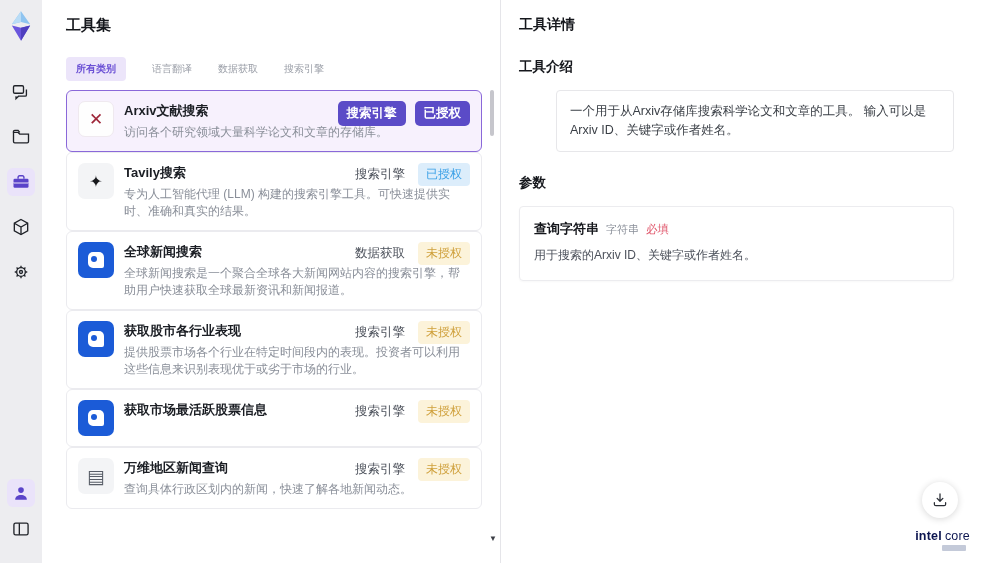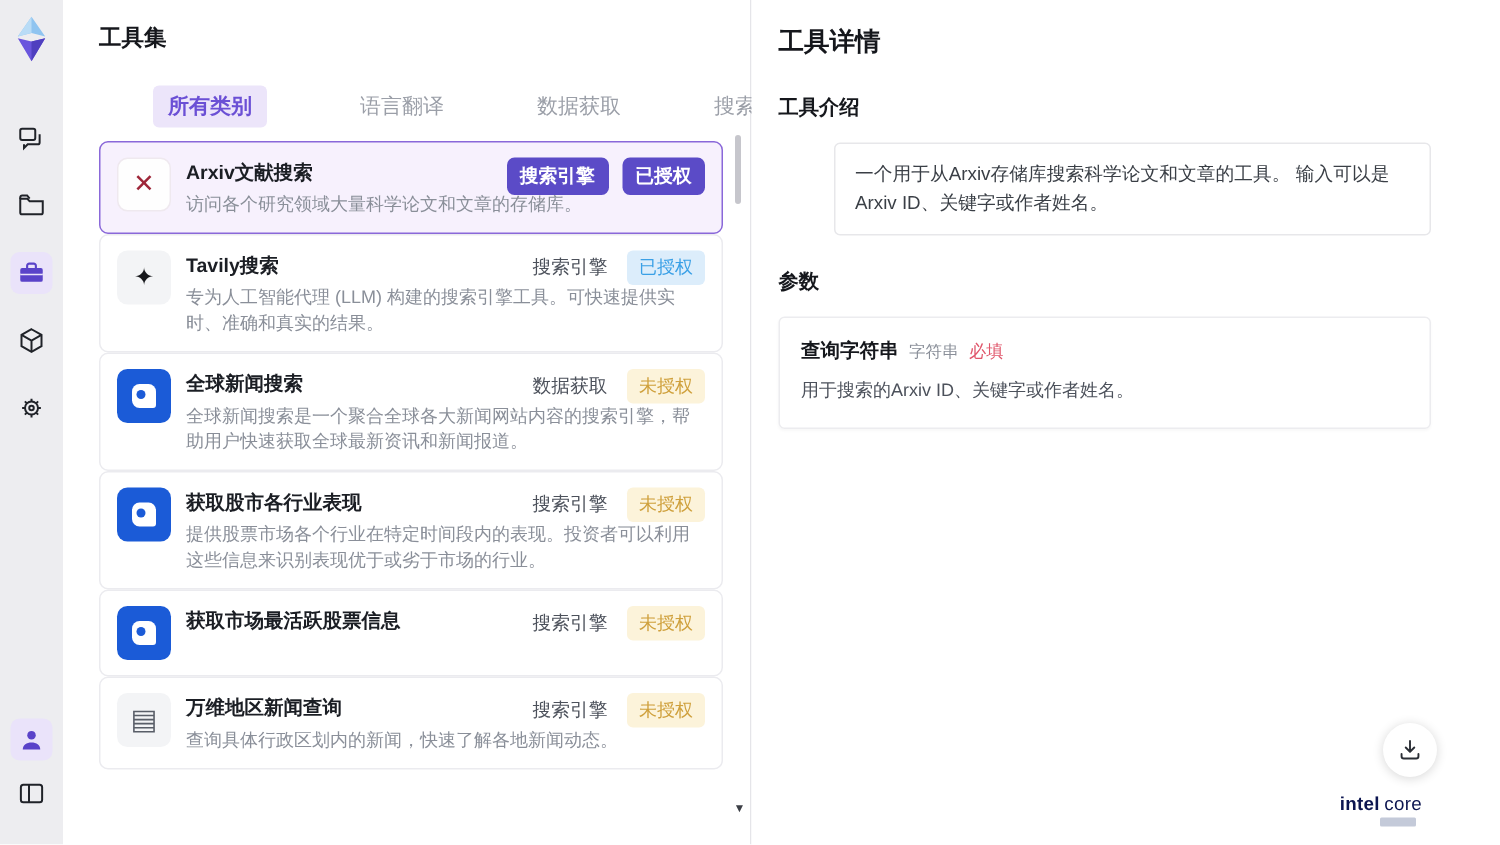--- a/index.html
+++ b/index.html
@@ -16,21 +16,21 @@
   .rail-btn svg { width:20px; height:20px; }
   .rail-btn.active { background:#eae3fa; }
   .rail-spacer { flex:1; }
   .rail-btn.bottom { margin-bottom:8px; }
 
   
   .list-pane { width:459px; height:563px; background:#fff; border-right:1px solid #e5e5e9;
     padding:16px 18px 0 24px; position:relative; flex:none; }
   .pane-title { font-size:15px; font-weight:700; color:#15171c; margin-bottom:22px; }
   .tabs { display:flex; align-items:center; gap:26px; margin-bottom:9px; }
-  .tab { font-size:14px; color:#9b9fa8; cursor:pointer; white-space:nowrap;margin-left:36px; }
+  .tab { font-size:10px; color:#9b9fa8; cursor:pointer; white-space:nowrap; }
   .tab.active { background:#ece5fa; color:#6b50d5; font-weight:700; padding:5px 10px; border-radius:4px; }
 
   .cards { display:flex; flex-direction:column; gap:0; height:462px; overflow:hidden; }
   .card { border:1px solid #ebebef; border-radius:6px; background:#fff; display:flex; gap:10px;
     padding:10px 11px; position:relative; cursor:pointer; flex:none; }
   .card.selected { border:1.5px solid #8a68d9; background:#f7f1fd; }
 
   .tool-icon { width:36px; height:36px; border-radius:7px; flex:none; display:flex;
     align-items:center; justify-content:center; position:relative; }
   .tool-icon.v-arxiv { background:#fefefe; border:1px solid #efe9ef; }
@@ -57,37 +57,37 @@
     font-size:12.5px; padding:4px 9px; border-radius:5px; }
   .card.selected .badges { gap:9px; }
 
   .scroll-thumb { position:absolute; right:6px; top:90px; width:4px; height:46px;
     background:#c6c6cc; border-radius:2px; }
   .scroll-arrow { position:absolute; right:3px; bottom:20px; font-size:8px; color:#3c3f46;
     line-height:1; cursor:pointer; }
 
   
   .detail-pane { flex:1; height:563px; background:#fff; padding:16px 20px 0 18px; position:relative; }
-  .detail-title { font-size:17px; font-weight:700; color:#15171c; margin-bottom:24px;font-family:Liberation Serif, serif; }
+  .detail-title { font-size:14px; font-weight:700; color:#15171c; margin-bottom:24px;font-family:Liberation Serif, serif; }
   .section-heading { font-size:13.5px; font-weight:700; color:#15171c; margin-bottom:14px; }
   .intro-box { border:1px solid #e7e7ea; border-radius:4px; padding:11px 13px; font-size:12.5px;
     color:#3a3f46; line-height:1.5; margin-bottom:22px;margin-left:37px; }
   .param-box { border:1px solid #ececef; border-radius:4px; padding:13px 14px 16px;
     box-shadow:0 1px 2px rgba(0,0,0,0.03); }
   .param-item { }
   .param-head { display:flex; align-items:baseline; gap:7px; margin-bottom:9px; }
   .param-name { font-size:13px; font-weight:700; color:#15171c; }
   .param-type { font-size:11px; color:#8a8f99; }
   .param-required { font-size:11.5px; color:#e0566b; }
   .param-desc { font-size:12px; color:#4c515b; }
 
   .fab { position:absolute; right:16px; bottom:45px; width:36px; height:36px; border-radius:50%;
     background:#fff; box-shadow:0 1px 7px rgba(0,0,0,0.16); display:flex; align-items:center;
     justify-content:center; cursor:pointer; }
-  .brand { position:absolute; right:26px; bottom:12px; text-align:right; color:#0c1550; }
+  .brand { position:absolute; right:4px; bottom:12px; text-align:right; color:#0c1550; }
   .brand-text { font-size:12.5px; letter-spacing:0.2px; }
   .brand-text .b1 { font-weight:700; }
   .brand-text .b2 { font-weight:400; margin-left:3px; }
   .brand-badge { width:24px; height:6px; background:#c4cad9; border-radius:1px;
     margin:2px 4px 0 auto; }
 </style>
 </head>
 <body>
 
 <div class="app">

